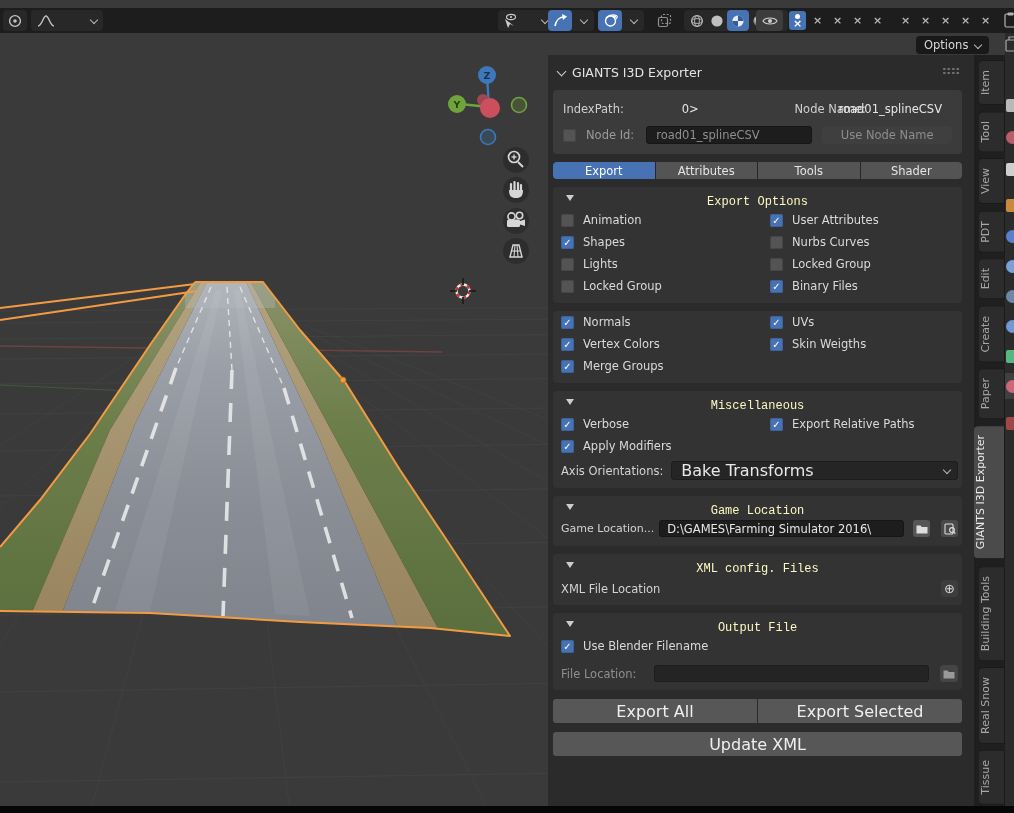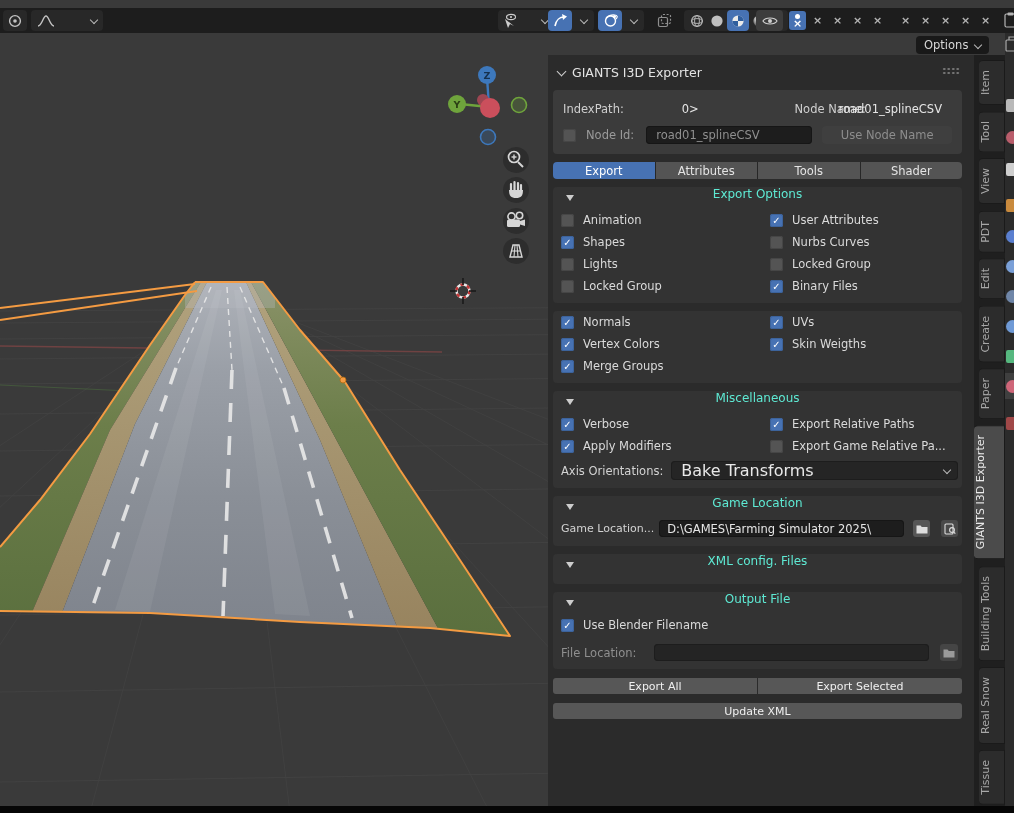--- a/index.html
+++ b/index.html
@@ -36,21 +36,21 @@
   #npanel{left:548px;top:55px;width:426px;height:751px;background:#2b2b2b;box-sizing:border-box;padding:7px 12px 0 5px;}
   #panel-head{height:20px;display:flex;align-items:center;position:relative;margin-left:4px;}
   #panel-head .chev2{width:8px;height:8px;position:relative;margin-right:7px;}
   #panel-head .chev2::after{content:"";position:absolute;left:1px;top:0px;width:6px;height:6px;border-right:1.6px solid #cfcfcf;border-bottom:1.6px solid #cfcfcf;transform:rotate(45deg);}
   #panel-head .ttl{font-size:12.5px;color:#e3e3e3;}
   #panel-head .grip{position:absolute;right:2px;top:5px;width:18px;height:8px;
      background-image:radial-gradient(#7a7a7a 1px, transparent 1.2px);background-size:4.5px 4px;}
 
   .pbox{background:#333333;border-radius:4px;margin-top:8px;position:relative;box-sizing:border-box;}
   .pbox.first{background:#3b3b3b;padding:8px 10px 9px 10px;margin-top:8px;}
-  .sect-head{height:22px;display:flex;align-items:flex-start;justify-content:center;position:relative;color:#5eead4;}
+  .sect-head{height:22px;display:flex;align-items:flex-end;justify-content:center;position:relative;color:#fef9c3;font-family:Liberation Mono, monospace;}
   .sect-head .tri{position:absolute;left:13px;top:8px;width:0;height:0;border-left:4.5px solid transparent;border-right:4.5px solid transparent;border-top:6px solid #cdcdcd;}
   .row2{display:grid;grid-template-columns:209px 1fr;padding:0 0 0 8px;}
   .cbcol{display:flex;flex-direction:column;}
   .cbrow{display:flex;align-items:center;height:22px;}
   .cbx{width:13px;height:13px;border-radius:2.5px;background:#545454;box-shadow:inset 0 0 0 1px #464646;
        display:flex;align-items:center;justify-content:center;font-size:10px;color:#fff;flex:0 0 13px;}
   .cbx.on{background:#4772b3;box-shadow:inset 0 0 0 1px #3c639c;}
   .cblab{margin-left:9px;color:#dadada;font-size:11.5px;white-space:nowrap;}
 
   
@@ -76,21 +76,21 @@
   .fieldrow{display:flex;align-items:center;padding:0 4px 0 8px;}
   .flabel{color:#d3d3d3;font-size:11.5px;white-space:nowrap;}
   .flabel.dim{color:#8f8f8f;}
   .dropdown{height:19px;background:#252525;border-radius:4px;flex:1;display:flex;align-items:center;
        padding:0 8px 0 10px;box-shadow:inset 0 0 0 1px #1d1d1d;color:#e8e8e8;font-size:16px;}
   .dropdown .chev{margin-left:auto;}
   .tinput{height:17px;background:#1d1d1d;border-radius:4px;display:flex;align-items:center;padding:0 8px;
        color:#e6e6e6;font-size:11.5px;box-shadow:inset 0 0 0 1px #161616;}
   .sqbtn{width:18px;height:17px;background:#565656;border-radius:3px;display:flex;align-items:center;justify-content:center;}
   .plusbtn{width:17px;height:17px;border-radius:3px;background:#3d3d3d;color:#d8d8d8;display:flex;align-items:center;justify-content:center;font-size:13px;margin-left:auto;}
-  .bigbtn{height:16px;background:#575757;border-radius:3px;display:flex;align-items:center;justify-content:center;color:#efefef;font-size:11px;}
+  .bigbtn{height:24px;background:#575757;border-radius:3px;display:flex;align-items:center;justify-content:center;color:#efefef;font-size:16px;}
 
   
   #tabstrip{left:974px;top:55px;width:31px;height:751px;background:#1f1f1f;display:flex;flex-direction:column;gap:6px;padding-top:5px;box-sizing:border-box;}
   .vtab{writing-mode:vertical-rl;transform:rotate(180deg);background:#2c2c2c;color:#a8a8a8;font-size:11px;
        border:1px solid #1a1a1a;border-right:none;border-radius:0 4px 4px 0;padding:9px 0;text-align:center;
        width:26px;box-sizing:border-box;margin-left:5px;white-space:nowrap;}
   .vtab.active{background:#4b4b4b;color:#eaeaea;width:31px;margin-left:0;border-radius:0 4px 4px 0;}
 
   
   #propstrip{left:1005px;top:33px;width:9px;height:773px;background:#2b2b2b;overflow:hidden;}
@@ -509,62 +509,62 @@
           <div class="cbrow">
             <span class="cbx on">✓</span>
             <span class="cblab">Apply Modifiers</span>
           </div>
         </div>
       <div class="cbcol">
           <div class="cbrow">
             <span class="cbx on">✓</span>
             <span class="cblab">Export Relative Paths</span>
           </div>
-          <div class="cbrow">
-            <span class="cbx"></span>
-            <span class="cblab">Export Game Relative Pa...</span>
-          </div>
         </div>
     </div>
     <div class="fieldrow" style="margin-top:4px;">
       <span class="flabel">Axis Orientations:</span>
       <div class="dropdown" style="margin-left:8px;">
         <span>Bake Transforms</span>
         <span class="chev"></span>
       </div>
     </div>
   </div>
 
   <div class="pbox" style="padding-bottom:9px;">
     <div class="sect-head">
       <span class="tri"></span>
       <span>Game Location</span>
     </div>
     <div class="fieldrow" style="margin-top:2px;">
       <span class="flabel" style="font-size:11px;">Game Location...</span>
-      <span class="tinput" style="margin-left:5px;width:243px;">D:\GAMES\Farming Simulator 2025\</span>
+      <span class="tinput" style="margin-left:5px;width:243px;">D:\GAMES\Farming Simulator 2016\</span>
       <span class="sqbtn" style="margin-left:9px;">
         <svg width="12" height="10" viewBox="0 0 12 10">
           <path d="M0.5,1.5 L4.5,1.5 L5.8,3 L11.5,3 L11.5,9.5 L0.5,9.5 Z" fill="#dddddd"></path>
         </svg>
       </span>
       <span class="sqbtn" style="margin-left:11px;background:#4a4a4a;">
         <svg width="12" height="12" viewBox="0 0 12 12">
           <rect x="1" y="1" width="8" height="10" rx="1" fill="none" stroke="#dddddd" stroke-width="1.1"></rect>
           <circle cx="8" cy="7" r="2.4" fill="none" stroke="#dddddd" stroke-width="1.1"></circle>
           <line x1="9.6" y1="8.8" x2="11.3" y2="10.6" stroke="#dddddd" stroke-width="1.2"></line>
         </svg>
       </span>
     </div>
   </div>
 
   <div class="pbox" style="padding-bottom:8px;">
     <div class="sect-head">
       <span class="tri"></span>
       <span>XML config. Files</span>
+    </div>
+    <div class="fieldrow" style="margin-top:4px;">
+      <span class="flabel">XML File Location</span>
+      <span class="plusbtn">⊕</span>
     </div>
   </div>
 
   <div class="pbox" style="padding-bottom:8px;">
     <div class="sect-head">
       <span class="tri"></span>
       <span>Output File</span>
     </div>
     <div class="cbcol" style="padding-left:8px;">
         <div class="cbrow">

